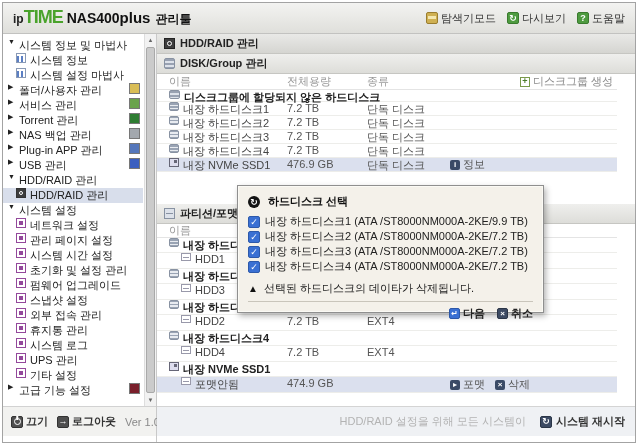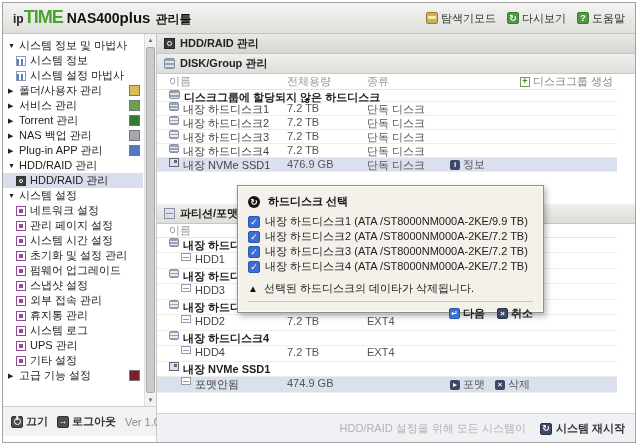--- a/index.html
+++ b/index.html
@@ -28,21 +28,21 @@
   .sq.navy{background:#3c4a63;border:1px solid #2a3547}
   .sq.blue{background:var(--checkbox-blue);border:1px solid #2c57a8}
   .sq.dark{background:#4f4f4f;border:1px solid #333}
 
   .body-row{display:flex;height:409px}
 
   
   .sidebar{width:154px;flex:0 0 154px;border-right:1px solid #c9c9c9;display:flex;flex-direction:column;background:#fff}
   .sb-scroll{flex:1;position:relative;padding-top:4px}
   .sb-items{margin-right:13px}
-  .sb-item{height:15px;display:flex;align-items:center;padding-left:5px;cursor:pointer;white-space:nowrap;overflow:hidden}
+  .sb-item{height:15px;display:flex;align-items:flex-start;padding-left:5px;cursor:pointer;white-space:nowrap;overflow:hidden}
   .sb-item .tri{font-size:7px;color:#222;width:11px;flex:0 0 11px}
   .sb-item.lvl2{padding-left:13px}
   .sb-item.selected{background:#d8deeb}
   .sb-item .lbl{color:#222}
   .mi{flex:0 0 10px;width:10px;height:10px;margin-right:4px;border:1px solid #8a9ab5;background:#fff;position:relative}
   .mi.chart{background:linear-gradient(#fff 0 2px,rgba(0,0,0,0) 2px),repeating-linear-gradient(90deg,#5b7fc4 0 2px,#fff 2px 4px)}
   .mi.hddraid{border-color:#333;background:#3d3d3d}
   .mi.hddraid::after{content:"";position:absolute;inset:2px;border:1px solid #fff;border-radius:50%}
   .mi.purple{border-color:#93489b}
   .mi.purple::after{content:"";position:absolute;inset:2px;background:#93489b}
@@ -98,21 +98,21 @@
   .trow.grp .cell{font-weight:bold;color:#222}
   .disk-ic{width:10px;height:9px;background:repeating-linear-gradient(#9aa4b4 0 1.5px,#e8ebf0 1.5px 3px);border:1px solid #8892a2;border-radius:2px;flex:0 0 10px}
   .nvme-ic{width:10px;height:9px;border:1px solid #667;background:#dde;position:relative;flex:0 0 10px}
   .nvme-ic::after{content:"";position:absolute;right:1px;top:1px;width:3px;height:3px;background:#667}
   .part-ic{width:10px;height:8px;border:1px solid #99a;background:#fff;position:relative;flex:0 0 10px}
   .part-ic::after{content:"";position:absolute;left:1px;right:1px;top:3px;height:1px;background:#99a}
   .row-btn{display:flex;align-items:center;gap:3px;cursor:pointer;color:#555}
   .mini-btn-ic{display:inline-flex;align-items:center;justify-content:center;width:10px;height:10px;border-radius:2px;background:#3a4a66;color:#fff;font-size:8px;font-weight:bold;line-height:1}
   .gap1{height:32px;flex:0 0 32px}
   .gap2{flex:1}
-  .statusbar{height:30px;flex:0 0 30px;border-top:1px solid #d4d4d4;background:#eff1f4;display:flex;align-items:center;justify-content:flex-end;gap:14px;padding:12px 10px}
+  .statusbar{height:30px;flex:0 0 30px;margin-bottom:7px;border-top:1px solid #d4d4d4;background:#eff1f4;display:flex;align-items:center;justify-content:flex-end;gap:14px;padding:12px 10px}
   .status-msg{color:#b3b3b3}
   .restart-btn{display:flex;align-items:center;gap:4px;font-weight:bold;color:#333;cursor:pointer}
 
   
   .dialog{position:absolute;left:234px;top:182px;width:307px;height:128px;z-index:10;background:#f4f1ea;border:1px solid #8f8f8f;box-shadow:2px 3px 6px rgba(0,0,0,.3),inset 0 0 0 1px #fbfaf5;padding:8px 10px 5px}
   .dlg-title{display:flex;align-items:center;gap:8px;font-weight:bold;color:#111;margin-bottom:5px}
   .dlg-ic{width:12px;height:12px;flex:0 0 12px;border-radius:50%;background:#141414;color:#fff;font-size:9px;line-height:12px;text-align:center;font-weight:bold}
   .dlg-opt{display:flex;align-items:center;gap:5px;height:15px;color:#222;cursor:pointer}
   .chk{width:12px;height:12px;flex:0 0 12px;background:var(--checkbox-blue);border:1px solid #2d59aa;border-radius:2px;color:#fff;font-size:9px;line-height:10px;text-align:center}
   .dlg-warn{display:flex;align-items:center;gap:6px;margin-top:7px;color:#222}
@@ -187,20 +187,25 @@
               <span class="tri">▶</span>
               <span class="lbl">NAS 백업 관리</span>
               <span class="ric backup"></span>
             </div>
           <div class="sb-item lvl1">
               <span class="tri">▶</span>
               <span class="lbl">Plug-in APP 관리</span>
               <span class="ric plugin"></span>
             </div>
           <div class="sb-item lvl1">
+              <span class="tri">▶</span>
+              <span class="lbl">USB 관리</span>
+              <span class="ric usb"></span>
+            </div>
+          <div class="sb-item lvl1">
               <span class="tri">▼</span>
               <span class="lbl">HDD/RAID 관리</span>
             </div>
           <div class="sb-item lvl2 selected">
               <span class="mi hddraid"></span>
               <span class="lbl">HDD/RAID 관리</span>
             </div>
           <div class="sb-item lvl1">
               <span class="tri">▼</span>
               <span class="lbl">시스템 설정</span>

